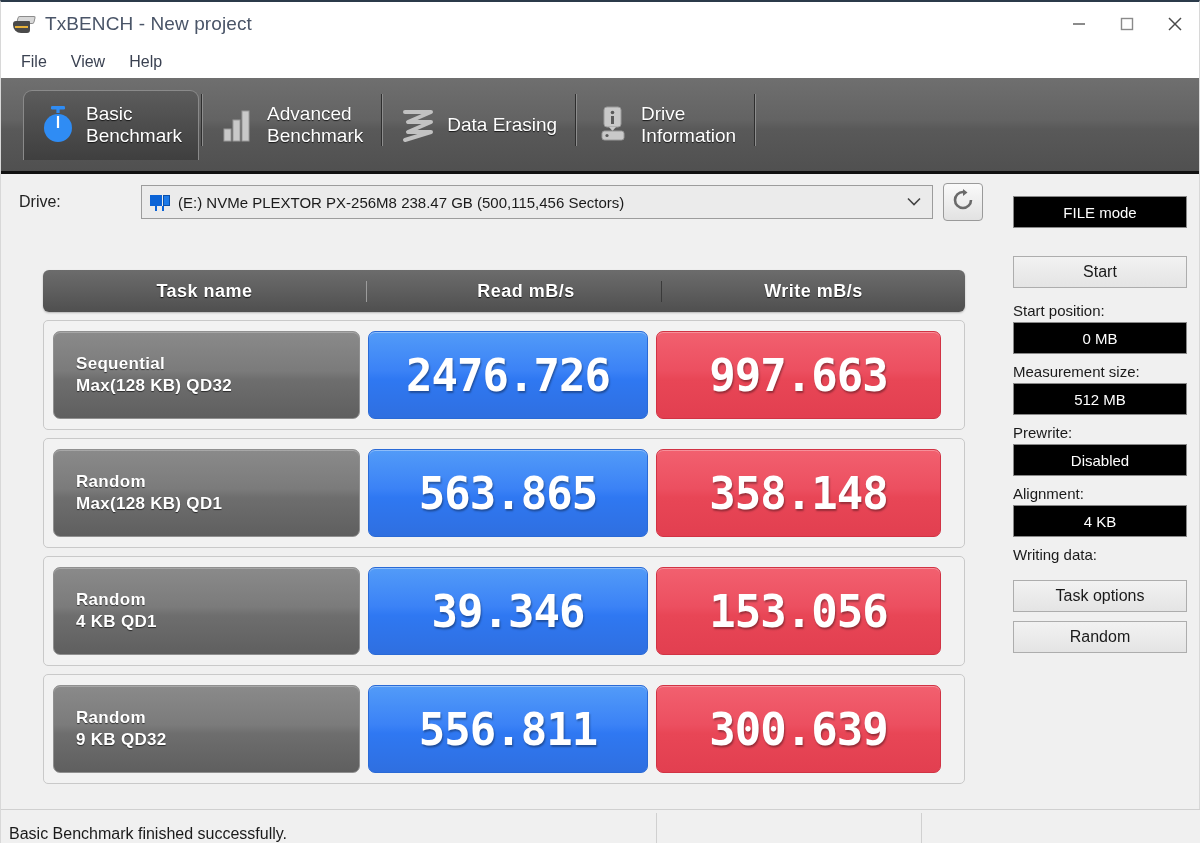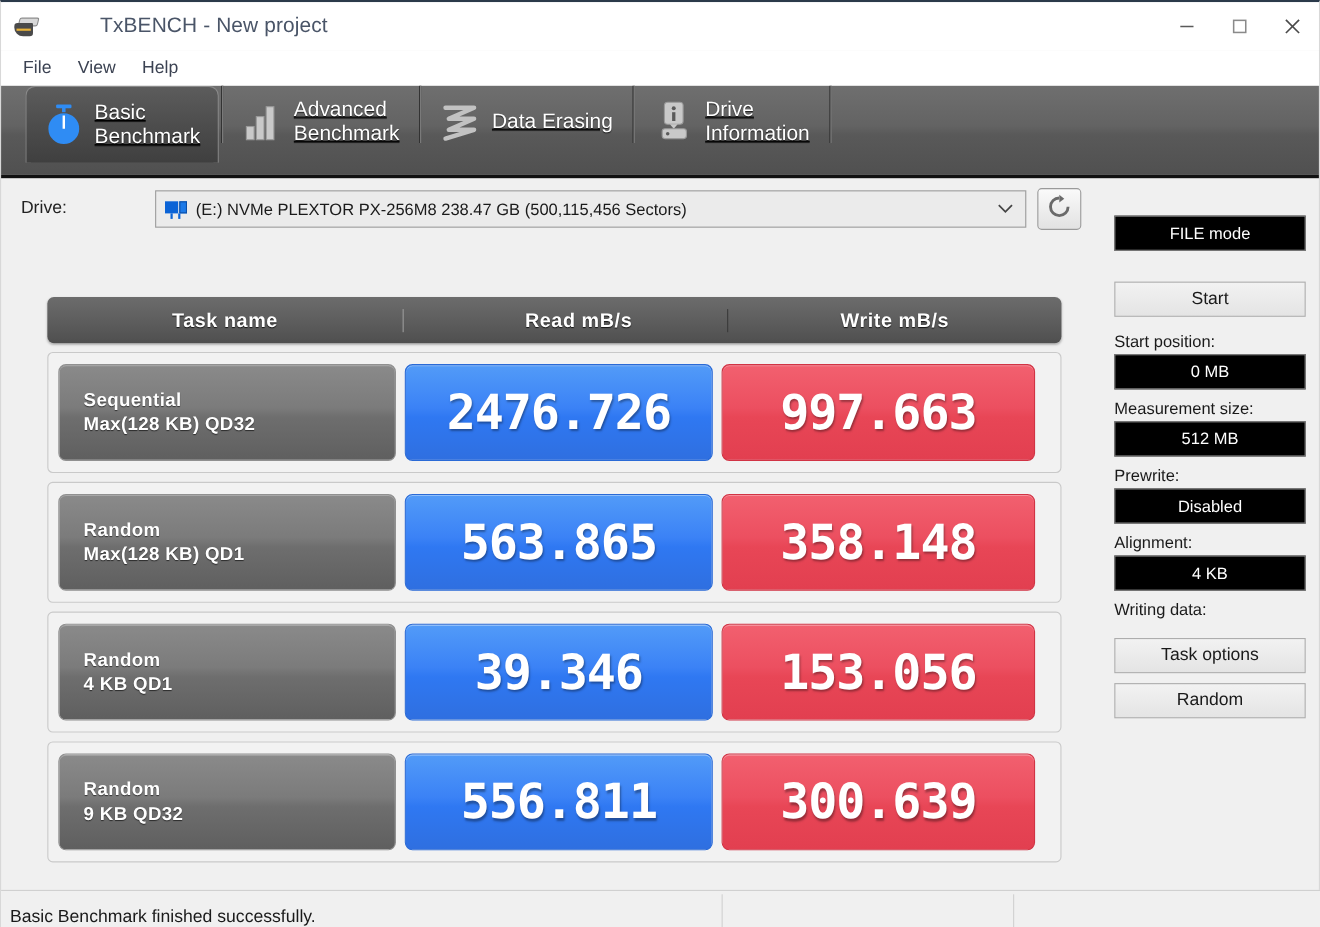--- a/index.html
+++ b/index.html
@@ -20,21 +20,20 @@
     border-right: 1px solid #d8d8d8;
   }
 
   
   .titlebar {
     position: relative;
     height: 44px;
     background: #ffffff;
     display: flex;
     align-items: center;
-    gap: 46px;
   }
   .title-icon {
     width: 26px; height: 22px;
     margin-left: 10px; margin-right: 8px;
     position: relative;
     flex: none;
   }
   .title-icon .body {
     position: absolute; left: 2px; top: 8px;
     width: 17px; height: 12px;
@@ -82,27 +81,26 @@
   .menuitem {
     font-size: 16px;
     color: #3b4252;
     padding: 3px 12px;
     white-space: nowrap;
   }
 
   
   .tabbar {
     position: relative;
-    height: 84px;
+    height: 96px;
     background: linear-gradient(to bottom, #6f6f6f 0%, #636363 45%, #595959 55%, #505050 100%);
     display: flex;
-    align-items: flex-start;
+    align-items: center;
     padding-left: 22px;
     border-bottom: 3px solid #111111;
-    text-decoration: underline;
   }
   .tab {
     height: 66px;
     display: flex;
     align-items: center;
     padding: 0 16px 0 12px;
     position: relative;
     color: #ffffff;
   }
   .tab.active {

